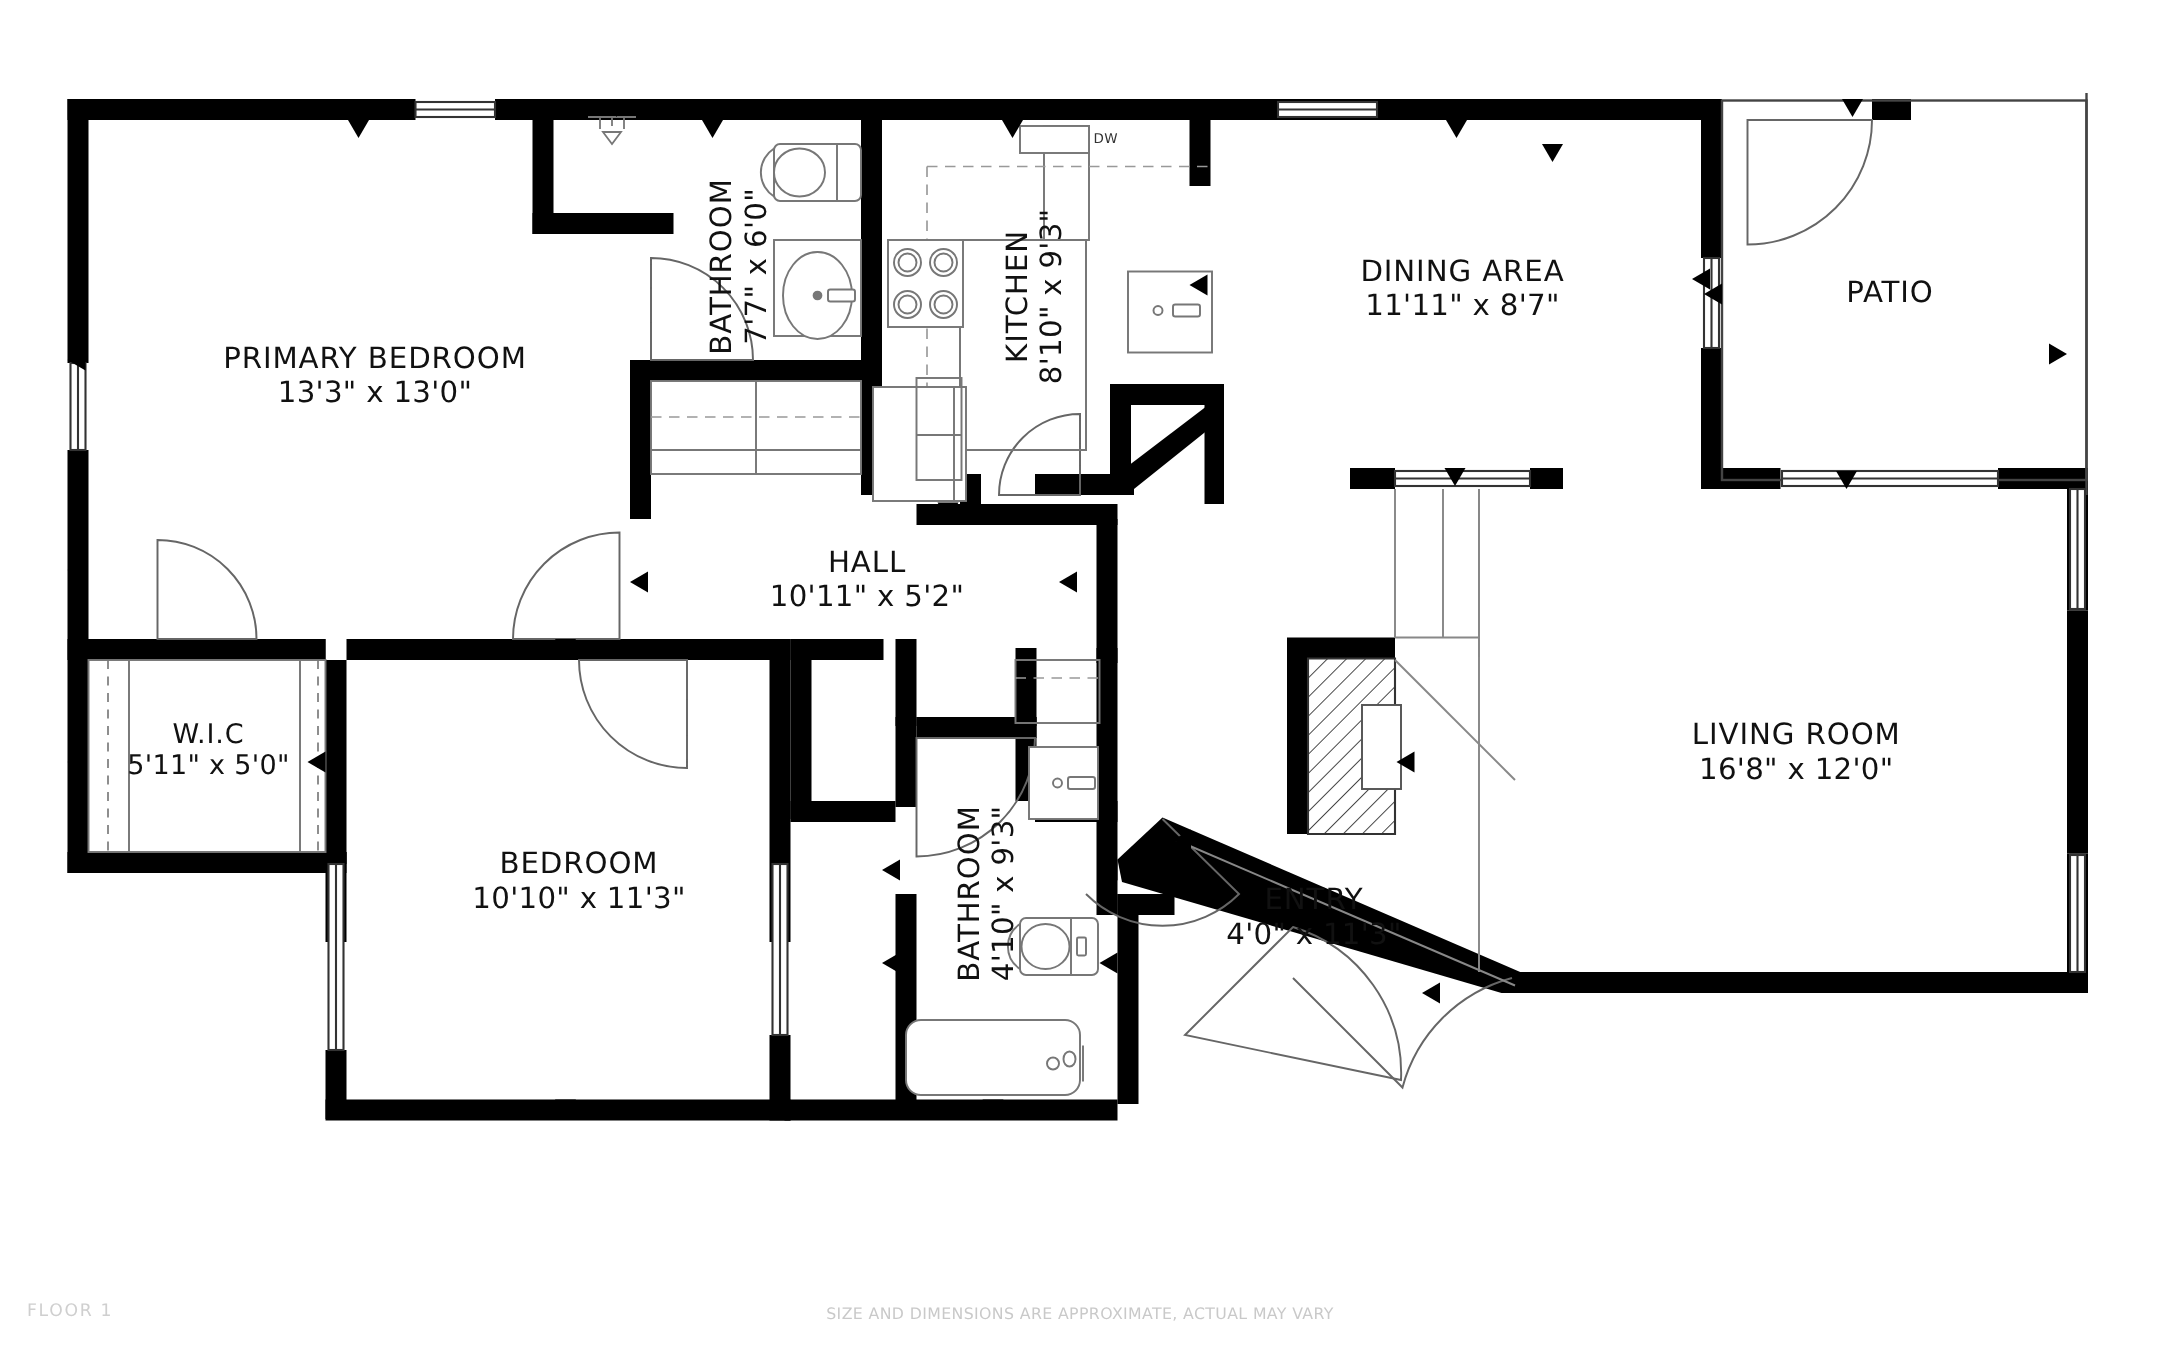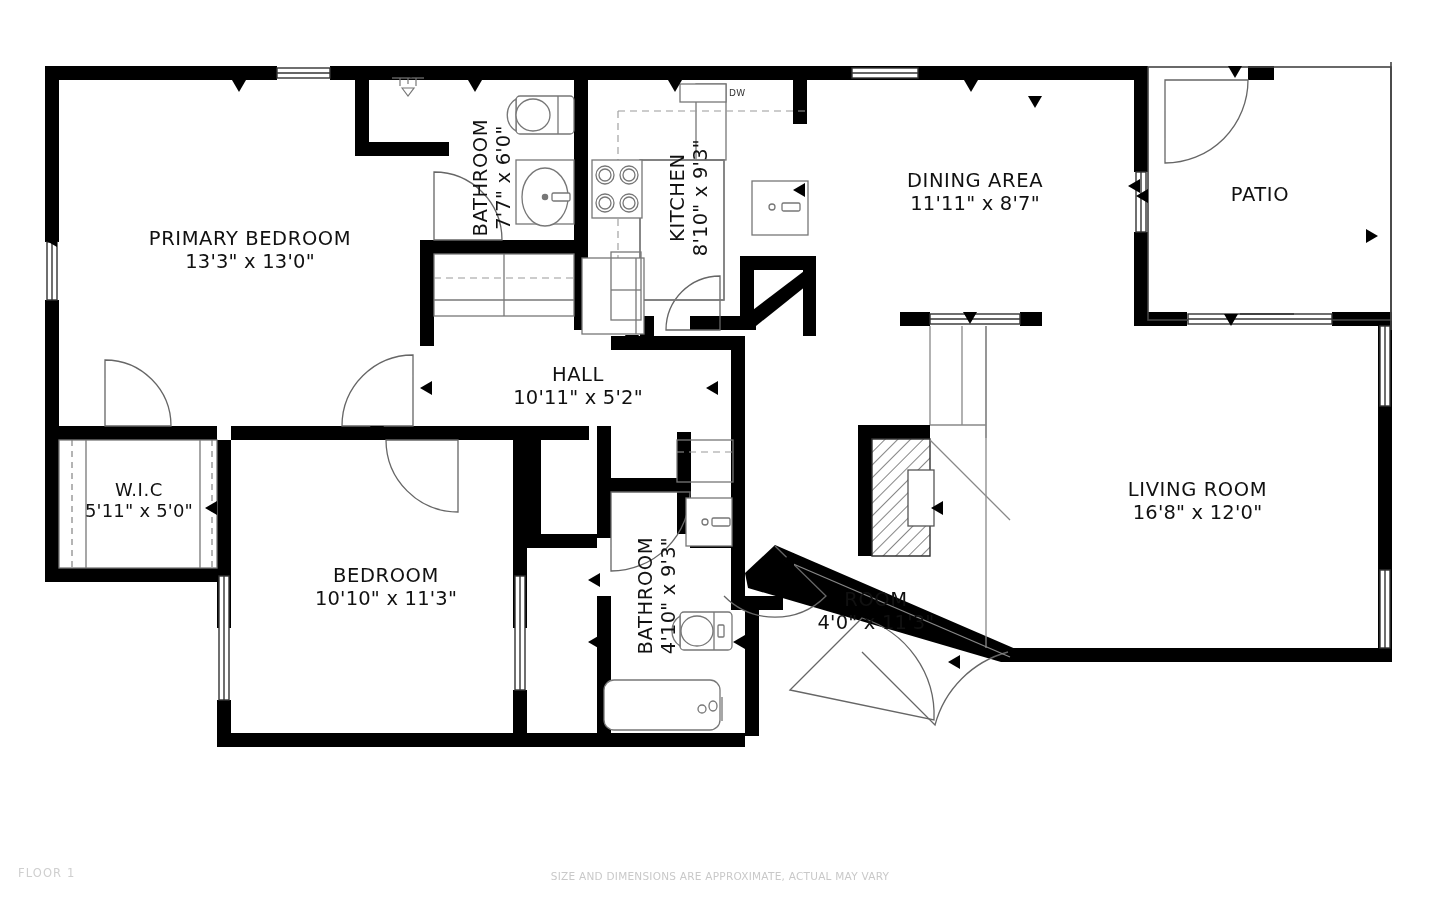--- a/index.html
+++ b/index.html
@@ -402,21 +402,21 @@
     <span class="rname">BEDROOM</span>
     <span class="rdim">10'10" x 11'3"</span>
   </div>
 
   <div class="room-label rot-ccw" style="left:543px;top:573px;width:230px;transform:rotate(-90deg);">
     <span class="rname">BATHROOM</span>
     <span class="rdim">4'10" x 9'3"</span>
   </div>
 
   <div class="room-label" style="left:790px;top:589px;width:172px;">
-    <span class="rname">ROOM</span>
+    <span class="rname">ENTRY</span>
     <span class="rdim">4'0" x 11'3"</span>
   </div>
 
   <div class="dwtag" style="left:702px;top:88px;padding-left:27px;">DW</div>
 
   <div class="disclaimer" style="top:870px;">SIZE AND DIMENSIONS ARE APPROXIMATE, ACTUAL MAY VARY</div>
   <div class="floorTag">FLOOR 1</div>
 
 </div>
 

